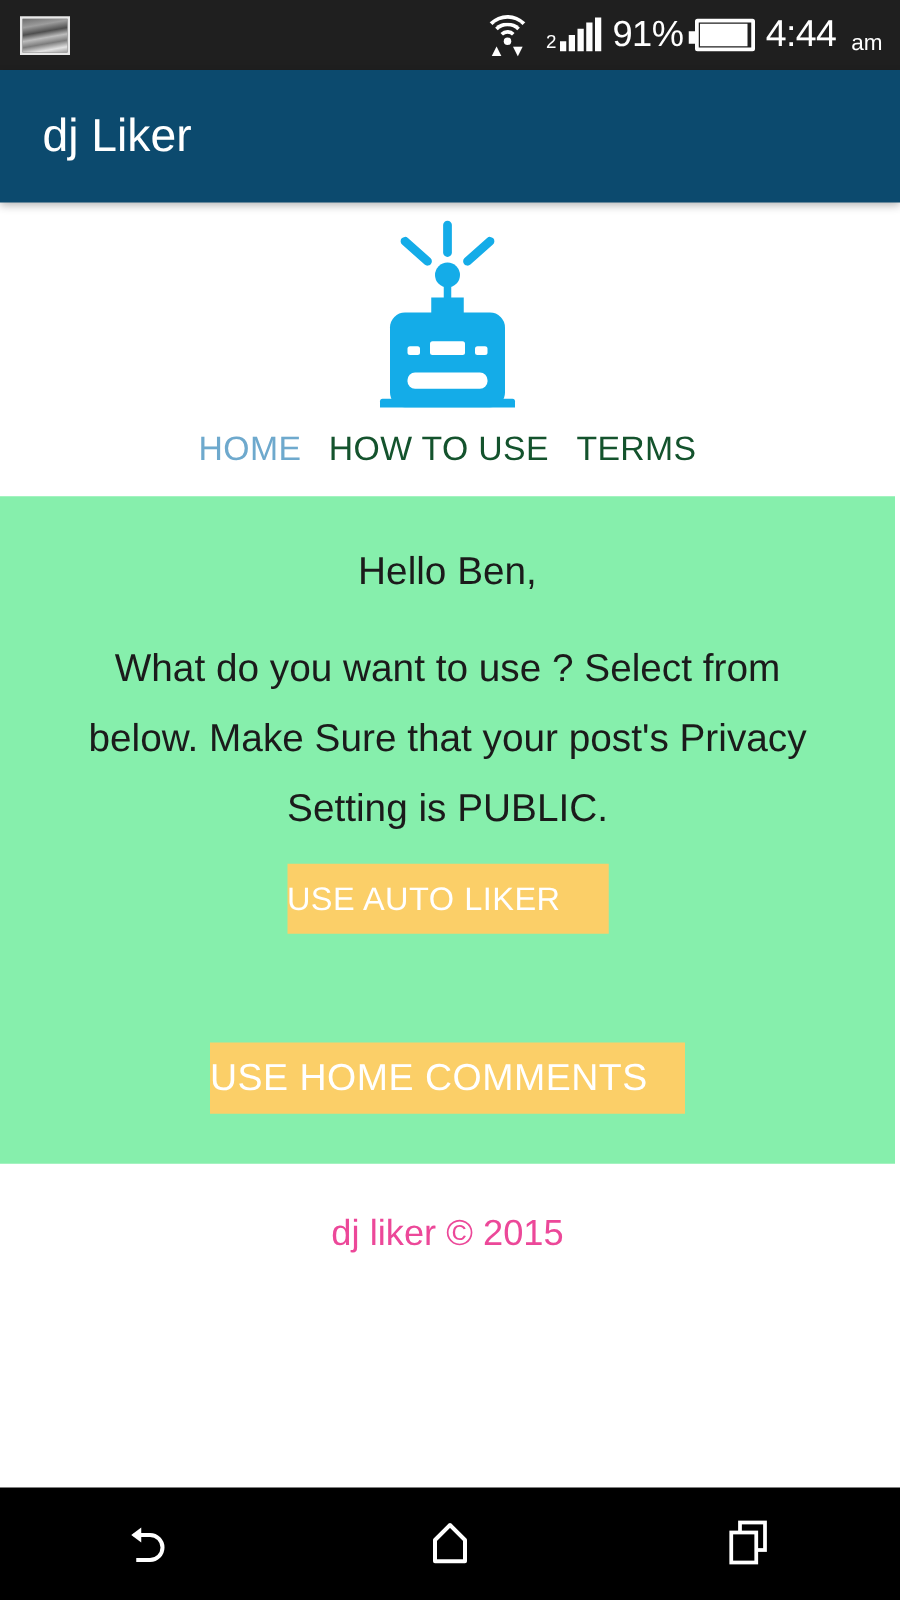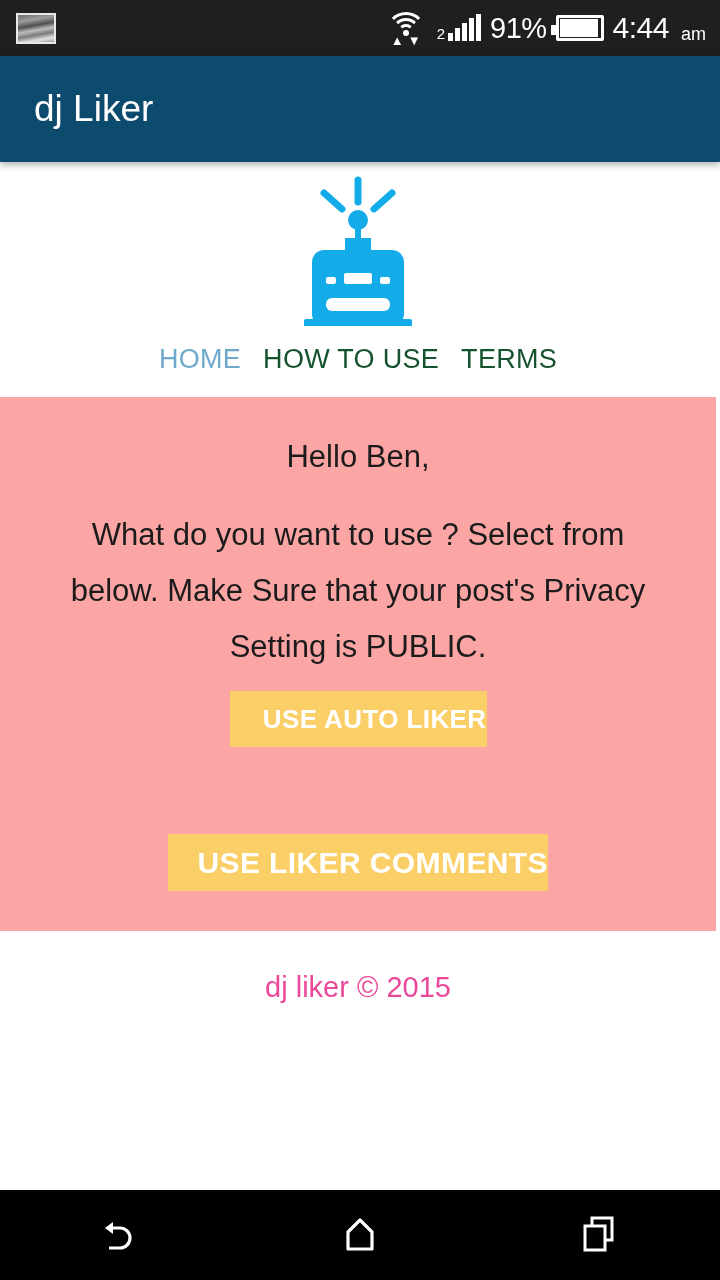--- a/index.html
+++ b/index.html
@@ -90,32 +90,32 @@
 
   .tabs {
     display:flex; justify-content:center; align-items:baseline;
     gap:22px; padding-top:18px; padding-bottom:22px;
   }
   .tab { font-size:27px; color:#14532d; letter-spacing:0.3px; }
   .tab.active { color:#6ea9cd; }
 
   
   .hero {
-    background:#fca5a5; padding:42px 0 40px;
+    background:#86efac; padding:42px 0 40px;
     text-align:center; color:#1b1b1b;
   }
   .greeting { font-size:31px; margin-bottom:32px; }
   .blurb {
     font-size:31px; line-height:56px;
     padding:0 58px; margin-bottom:16px;
   }
   .btn {
     display:block; margin:0 auto;
     background:#fbcf68; color:#ffffff;
-    font-weight:bold; text-align:right;
+    font-weight:normal; text-align:left;
     border:none; cursor:pointer; font-family:inherit;
   }
   .btn-liker { width:257px; height:56px; font-size:26px; letter-spacing:0.4px; }
   .btn-gap { height:87px; }
   .btn-comments { width:380px; height:57px; font-size:30px; letter-spacing:0.4px; }
 
   
   .footer { text-align:center; padding-top:40px; }
   .footer-text { font-size:29px; color:#ec4899; }
 
@@ -205,21 +205,21 @@
       <span class="tab active">HOME</span>
       <span class="tab">HOW TO USE</span>
       <span class="tab">TERMS</span>
     </div>
 
     <div class="hero">
       <div class="greeting">Hello Ben,</div>
       <div class="blurb">What do you want to use ? Select from below. Make Sure that your post's Privacy Setting is PUBLIC.</div>
       <button class="btn btn-liker">USE AUTO LIKER</button>
       <div class="btn-gap"></div>
-      <button class="btn btn-comments">USE LIKER COMMENTS</button>
+      <button class="btn btn-comments">USE HOME COMMENTS</button>
     </div>
 
     <div class="footer">
       <span class="footer-text">dj liker © 2015</span>
     </div>
   </div>
 
   <div class="navbar">
     <div class="nav-btn">
       <svg width="46" height="46" viewBox="0 0 46 46">

